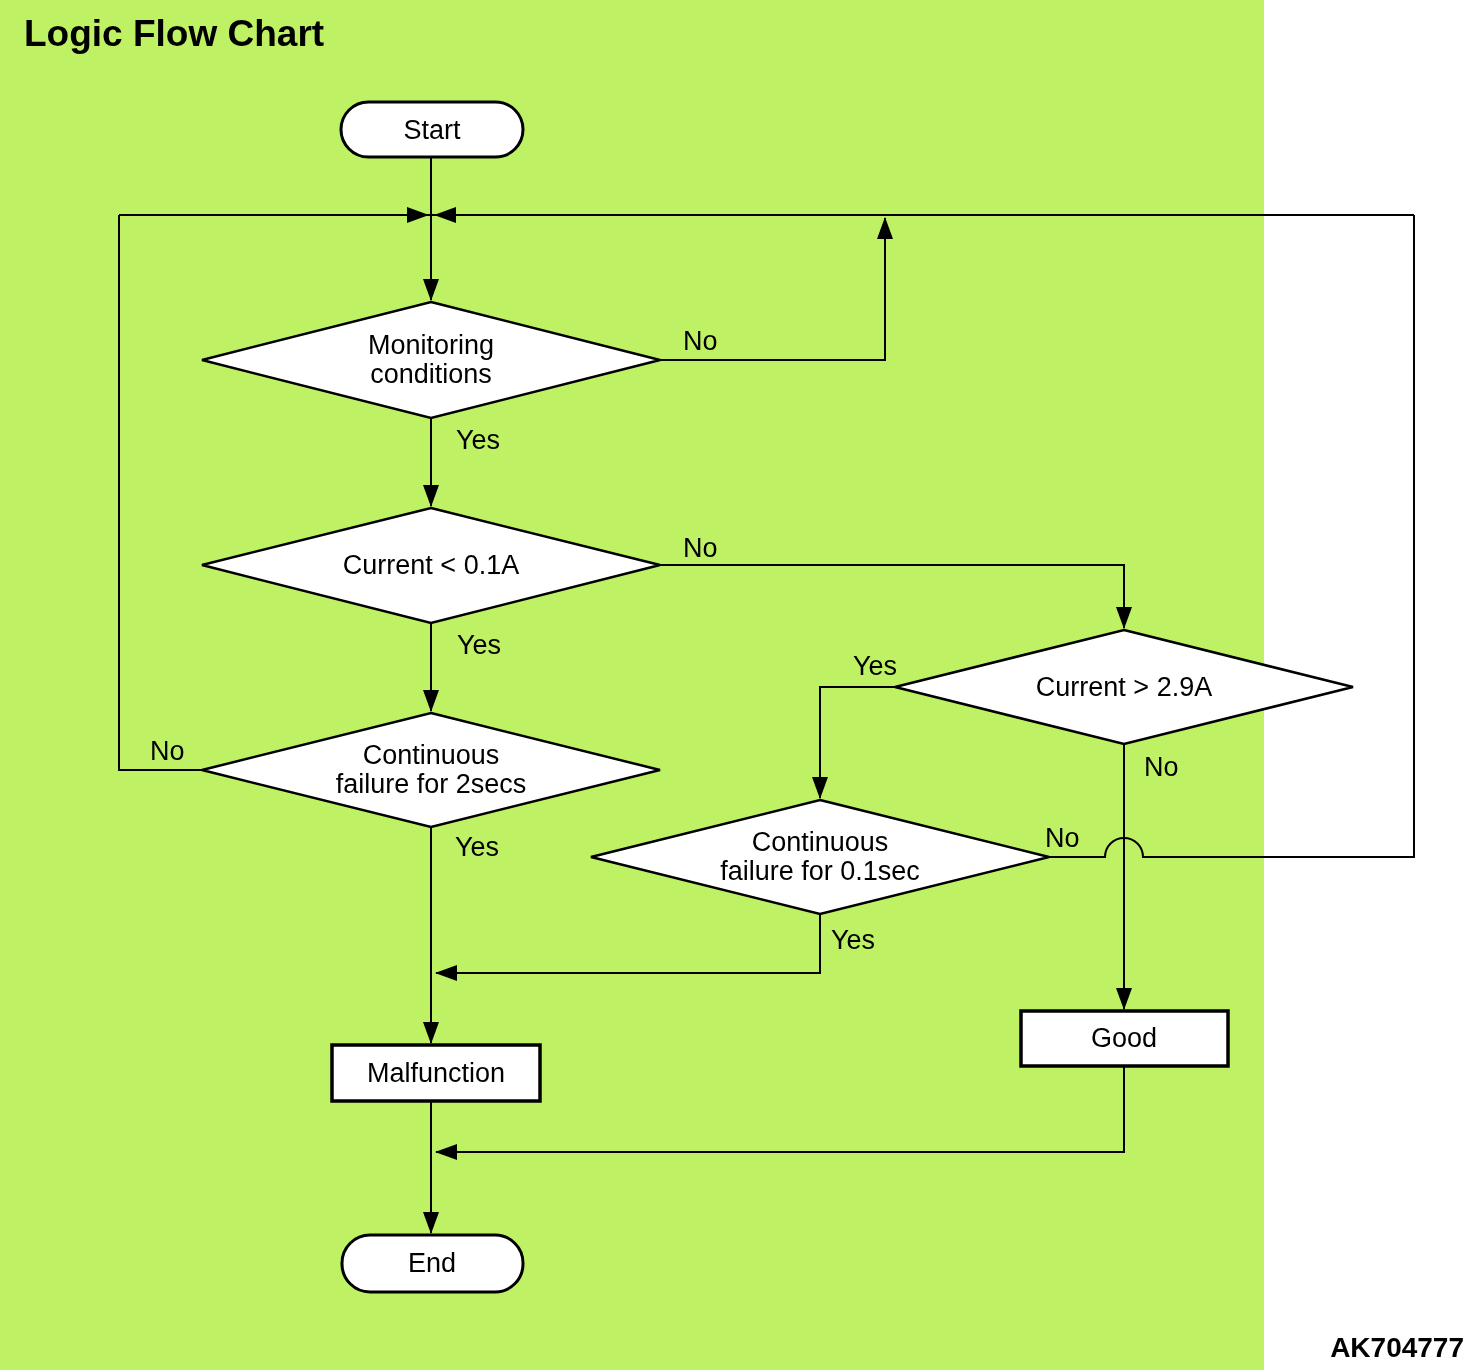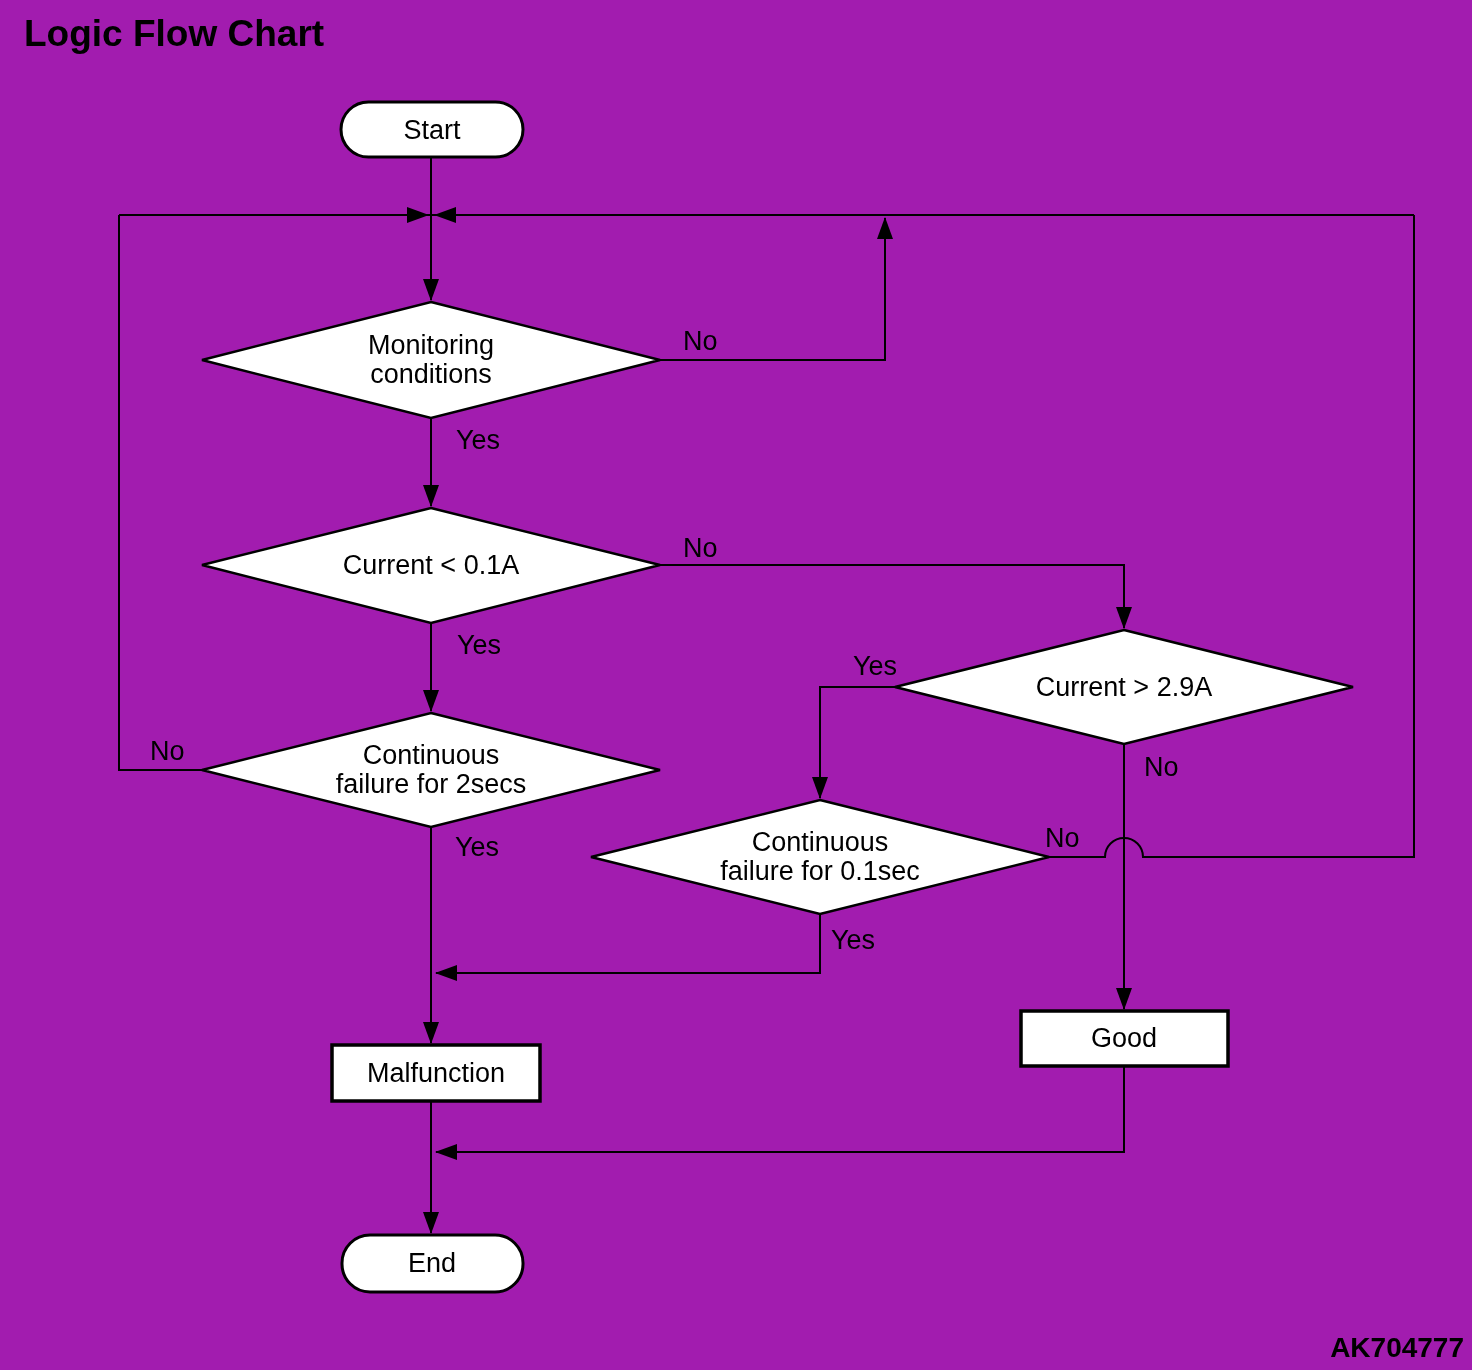--- a/index.html
+++ b/index.html
@@ -1,16 +1,16 @@
 <!DOCTYPE html>
 <html><head>
 <meta charset="utf-8">
 <style>
   html,body{margin:0;padding:0;background:#ffffff;}
-  .page{width:1472px;height:1370px;position:relative;background:#a21caf;}
+  .page{width:1264px;height:1370px;position:relative;background:#bef264;}
   svg{display:block;}
   .ln{fill:none;stroke:#000000;stroke-width:2;}
   .diamond{fill:#ffffff;stroke:#000000;stroke-width:2.5;}
   .proc{fill:#ffffff;stroke:#000000;stroke-width:3.5;}
   .term{fill:#ffffff;stroke:#000000;stroke-width:3;}
   .arrhead{fill:#000000;stroke:none;}
   .ntext{font-family:"Liberation Sans",sans-serif;font-size:27px;fill:#000000;text-anchor:middle;}
   .lbl{font-family:"Liberation Sans",sans-serif;font-size:27px;fill:#000000;}
   .title{font-family:"Liberation Sans",sans-serif;font-size:37px;font-weight:bold;fill:#000000;}
   .figcode{font-family:"Liberation Sans",sans-serif;font-size:28px;font-weight:bold;fill:#000000;text-anchor:end;}

